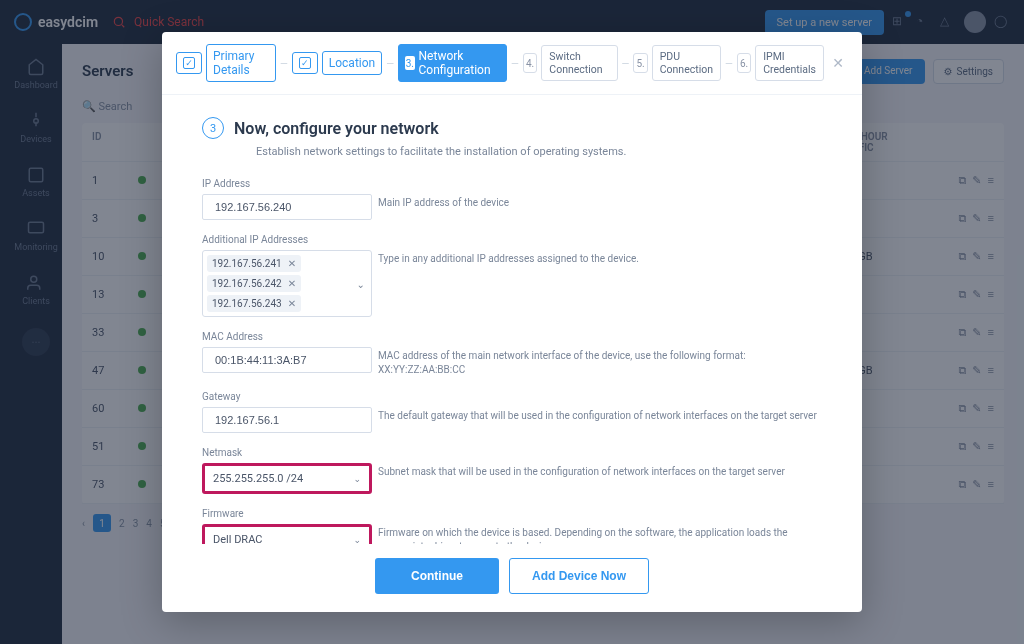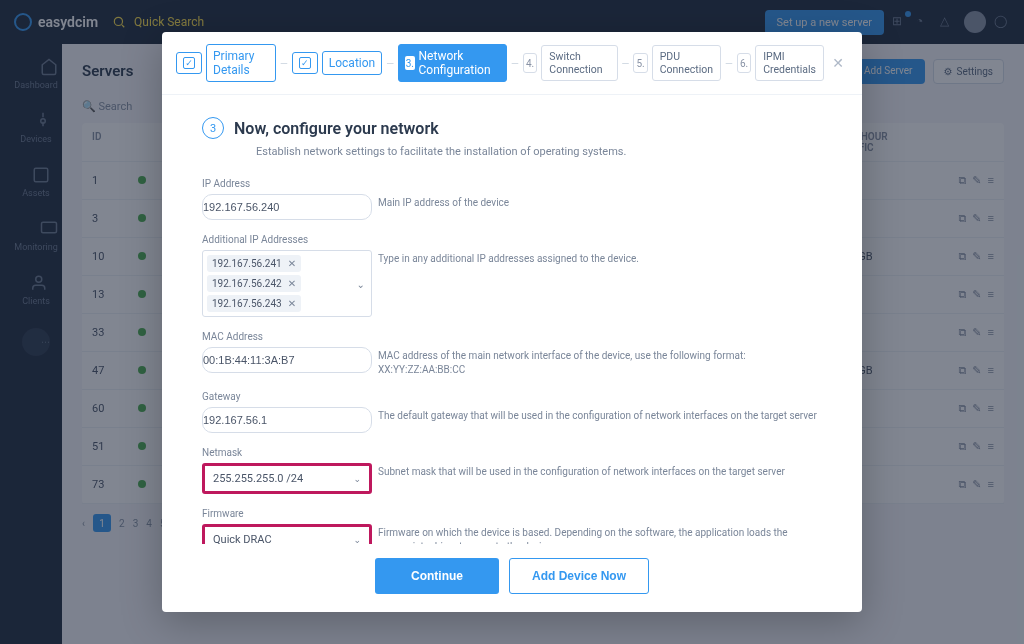--- a/index.html
+++ b/index.html
@@ -3,30 +3,30 @@
 <meta charset="utf-8">
 <style>
 * { box-sizing: border-box; margin: 0; padding: 0; }
 body { font-family: -apple-system, BlinkMacSystemFont, "Segoe UI", Roboto, sans-serif; font-size: 12px; background: #1a2332; color: #333; width: 1024px; height: 644px; overflow: hidden; position: relative; }
 
 
 .bg { position: absolute; inset: 0; background: #f5f7fa; }
 .topbar { height: 44px; background: #1e2a3d; display: flex; align-items: center; padding: 0 14px; gap: 14px; }
 .logo { color: #fff; font-weight: 600; font-size: 14px; display: flex; align-items: center; gap: 6px; }
 .logo-icon { width: 18px; height: 18px; border: 2px solid #3498f0; border-radius: 50%; display: inline-block; position: relative; }
-.search-top { flex: 1; display: flex; align-items: center; gap: 8px; color: #fde047; }
+.search-top { flex: 1; display: flex; align-items: center; gap: 8px; color: #ef4444; }
 .search-top svg { width: 14px; height: 14px; }
 .top-right { display: flex; align-items: center; gap: 8px; }
 .add-server-btn { background: #3498f0; color: #fff; padding: 6px 12px; border-radius: 4px; font-size: 11px; }
 .top-ic { width: 16px; height: 16px; color: #6b7a8f; position: relative; }
 .dot-badge { position: absolute; top: -3px; right: -3px; width: 6px; height: 6px; background: #3498f0; border-radius: 50%; }
 .avatar { width: 22px; height: 22px; background: #8892a5; border-radius: 50%; }
 
 .leftnav { position: absolute; left: 0; top: 44px; bottom: 0; width: 62px; background: #1e2a3d; display: flex; flex-direction: column; align-items: center; padding-top: 14px; gap: 22px; }
-.nav-item { color: #6b7a8f; font-size: 9px; display: flex; flex-direction: column; align-items: flex-end; gap: 4px; cursor: pointer; margin-left: 10px; }
+.nav-item { color: #6b7a8f; font-size: 9px; display: flex; flex-direction: column; align-items: center; gap: 4px; cursor: pointer; margin-left: 10px; }
 .nav-item svg { width: 18px; height: 18px; }
 
 .main { position: absolute; left: 62px; top: 44px; right: 0; bottom: 0; padding: 12px 20px; }
 .pagehead { display: flex; align-items: center; justify-content: space-between; margin-bottom: 8px; }
 .pagehead h1 { font-size: 15px; font-weight: 600; color: #2c3a4e; }
 .stats { display: flex; gap: 24px; }
 .stat { text-align: center; color: #6b7a8f; font-size: 10px; }
 .stat .num { font-size: 16px; color: #2c3a4e; }
 .page-actions { display: flex; gap: 8px; }
 .btn-ghost { padding: 6px 10px; border: 1px solid #d6dde8; border-radius: 4px; font-size: 10px; color: #5b6b82; background: #fff; display: flex; align-items: center; gap: 4px; }
@@ -64,21 +64,21 @@
 
 .modal-body { padding: 22px 40px 10px 40px; overflow-y: auto; flex: 1; }
 .title-row { display: flex; align-items: center; gap: 10px; margin-bottom: 6px; }
 .title-badge { width: 22px; height: 22px; border: 1px solid #3498f0; color: #3498f0; border-radius: 50%; display: flex; align-items: center; justify-content: center; font-size: 11px; }
 .modal-body h2 { font-size: 16px; font-weight: 600; color: #2c3a4e; }
 .modal-sub { color: #7a8699; font-size: 11px; margin-bottom: 20px; margin-left: 32px; padding-left: 22px; }
 
 .form-row { display: flex; gap: 6px; margin-bottom: 14px; }
 .form-left { width: 170px; }
 .form-label { font-size: 10px; color: #7a8699; margin-bottom: 5px; display: block; }
-.form-input { width: 100%; border: 1px solid #d6dde8; border-radius: 10px; padding: 6px 0; font-size: 11px; color: #4a5568; background: #fff; }
+.form-input { width: 100%; border: 1px solid #d6dde8; border-radius: 2px; padding: 6px 12px; font-size: 11px; color: #4a5568; background: #fff; }
 .form-select { width: 100%; border: 3px solid #be185d; border-radius: 3px; padding: 6px 8px; font-size: 11px; color: #4a5568; background: #fff; display: flex; justify-content: space-between; align-items: center; cursor: pointer; }
 .form-help { flex: 1; font-size: 10px; color: #7a8699; padding-top: 18px; line-height: 1.4; }
 .chips-box { border: 1px solid #d6dde8; border-radius: 3px; padding: 4px; display: flex; flex-wrap: wrap; gap: 3px; align-items: center; position: relative; }
 .chip { background: #eef2f7; border-radius: 3px; padding: 3px 5px; font-size: 10px; color: #4a5568; display: flex; align-items: center; gap: 6px; }
 .chip-x { color: #7a8699; cursor: pointer; font-size: 10px; }
 .chips-caret { position: absolute; right: 6px; top: 50%; transform: translateY(-50%); color: #7a8699; font-size: 10px; }
 
 .modal-foot { padding: 14px 40px 18px; display: flex; gap: 10px; justify-content: center; border-top: 0; }
 .btn-continue { background: #3498f0; color: #fff; border: none; padding: 10px 36px; border-radius: 3px; font-size: 12px; font-weight: 600; cursor: pointer; }
 .btn-outline { background: #fff; color: #3498f0; border: 1px solid #3498f0; padding: 10px 22px; border-radius: 3px; font-size: 12px; font-weight: 600; cursor: pointer; }
@@ -404,21 +404,21 @@
               <span class="caret">⌄</span>
             </div>
         </div>
         <div class="form-help">Subnet mask that will be used in the configuration of network interfaces on the target server</div>
       </div>
 
       <div class="form-row">
         <div class="form-left">
           <label class="form-label">Firmware</label>
           <div class="form-select">
-              <span>Quick DRAC</span>
+              <span>Dell DRAC</span>
               <span class="caret">⌄</span>
             </div>
         </div>
         <div class="form-help">Firmware on which the device is based. Depending on the software, the application loads the appropriate driver to operate the device.</div>
       </div>
     </div>
 
     <div class="modal-foot">
       <button class="btn-continue">Continue</button>
       <button class="btn-outline">Add Device Now</button>

